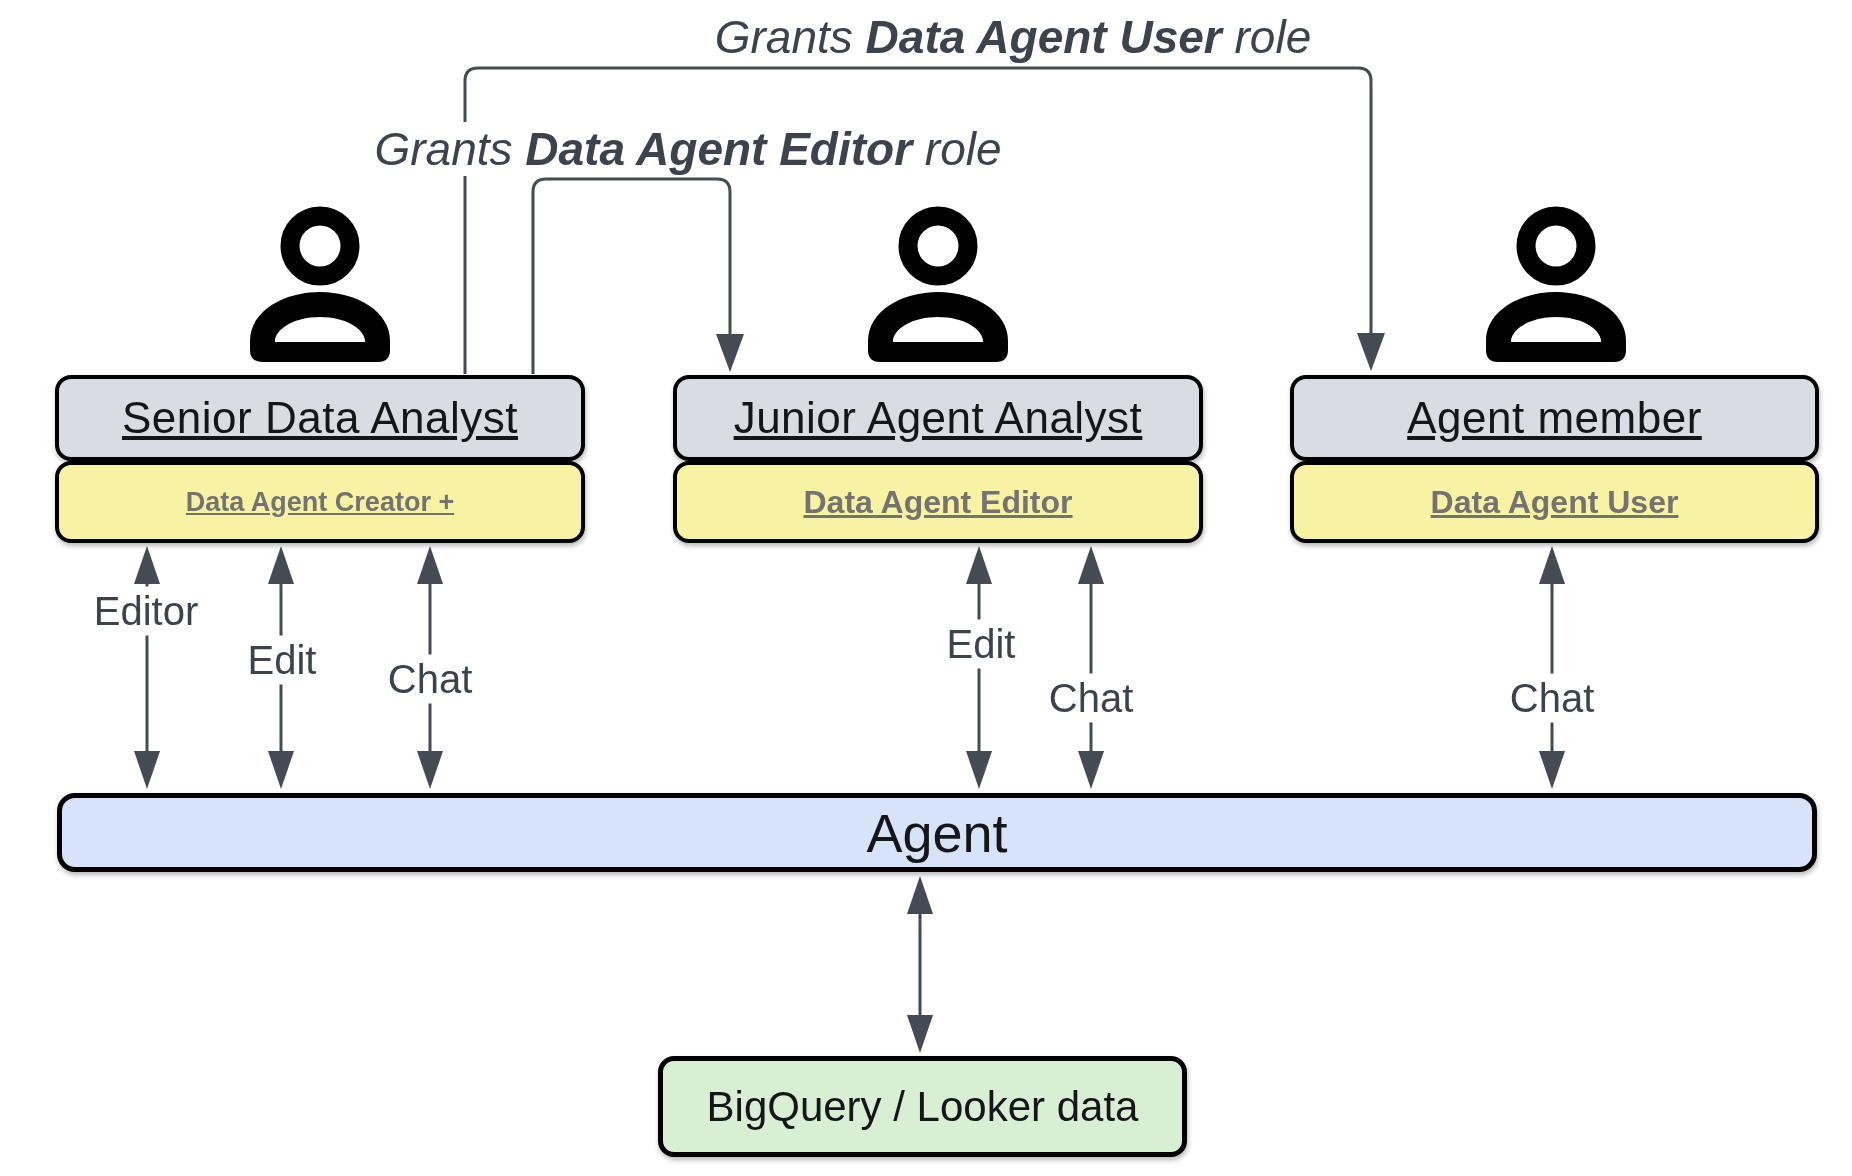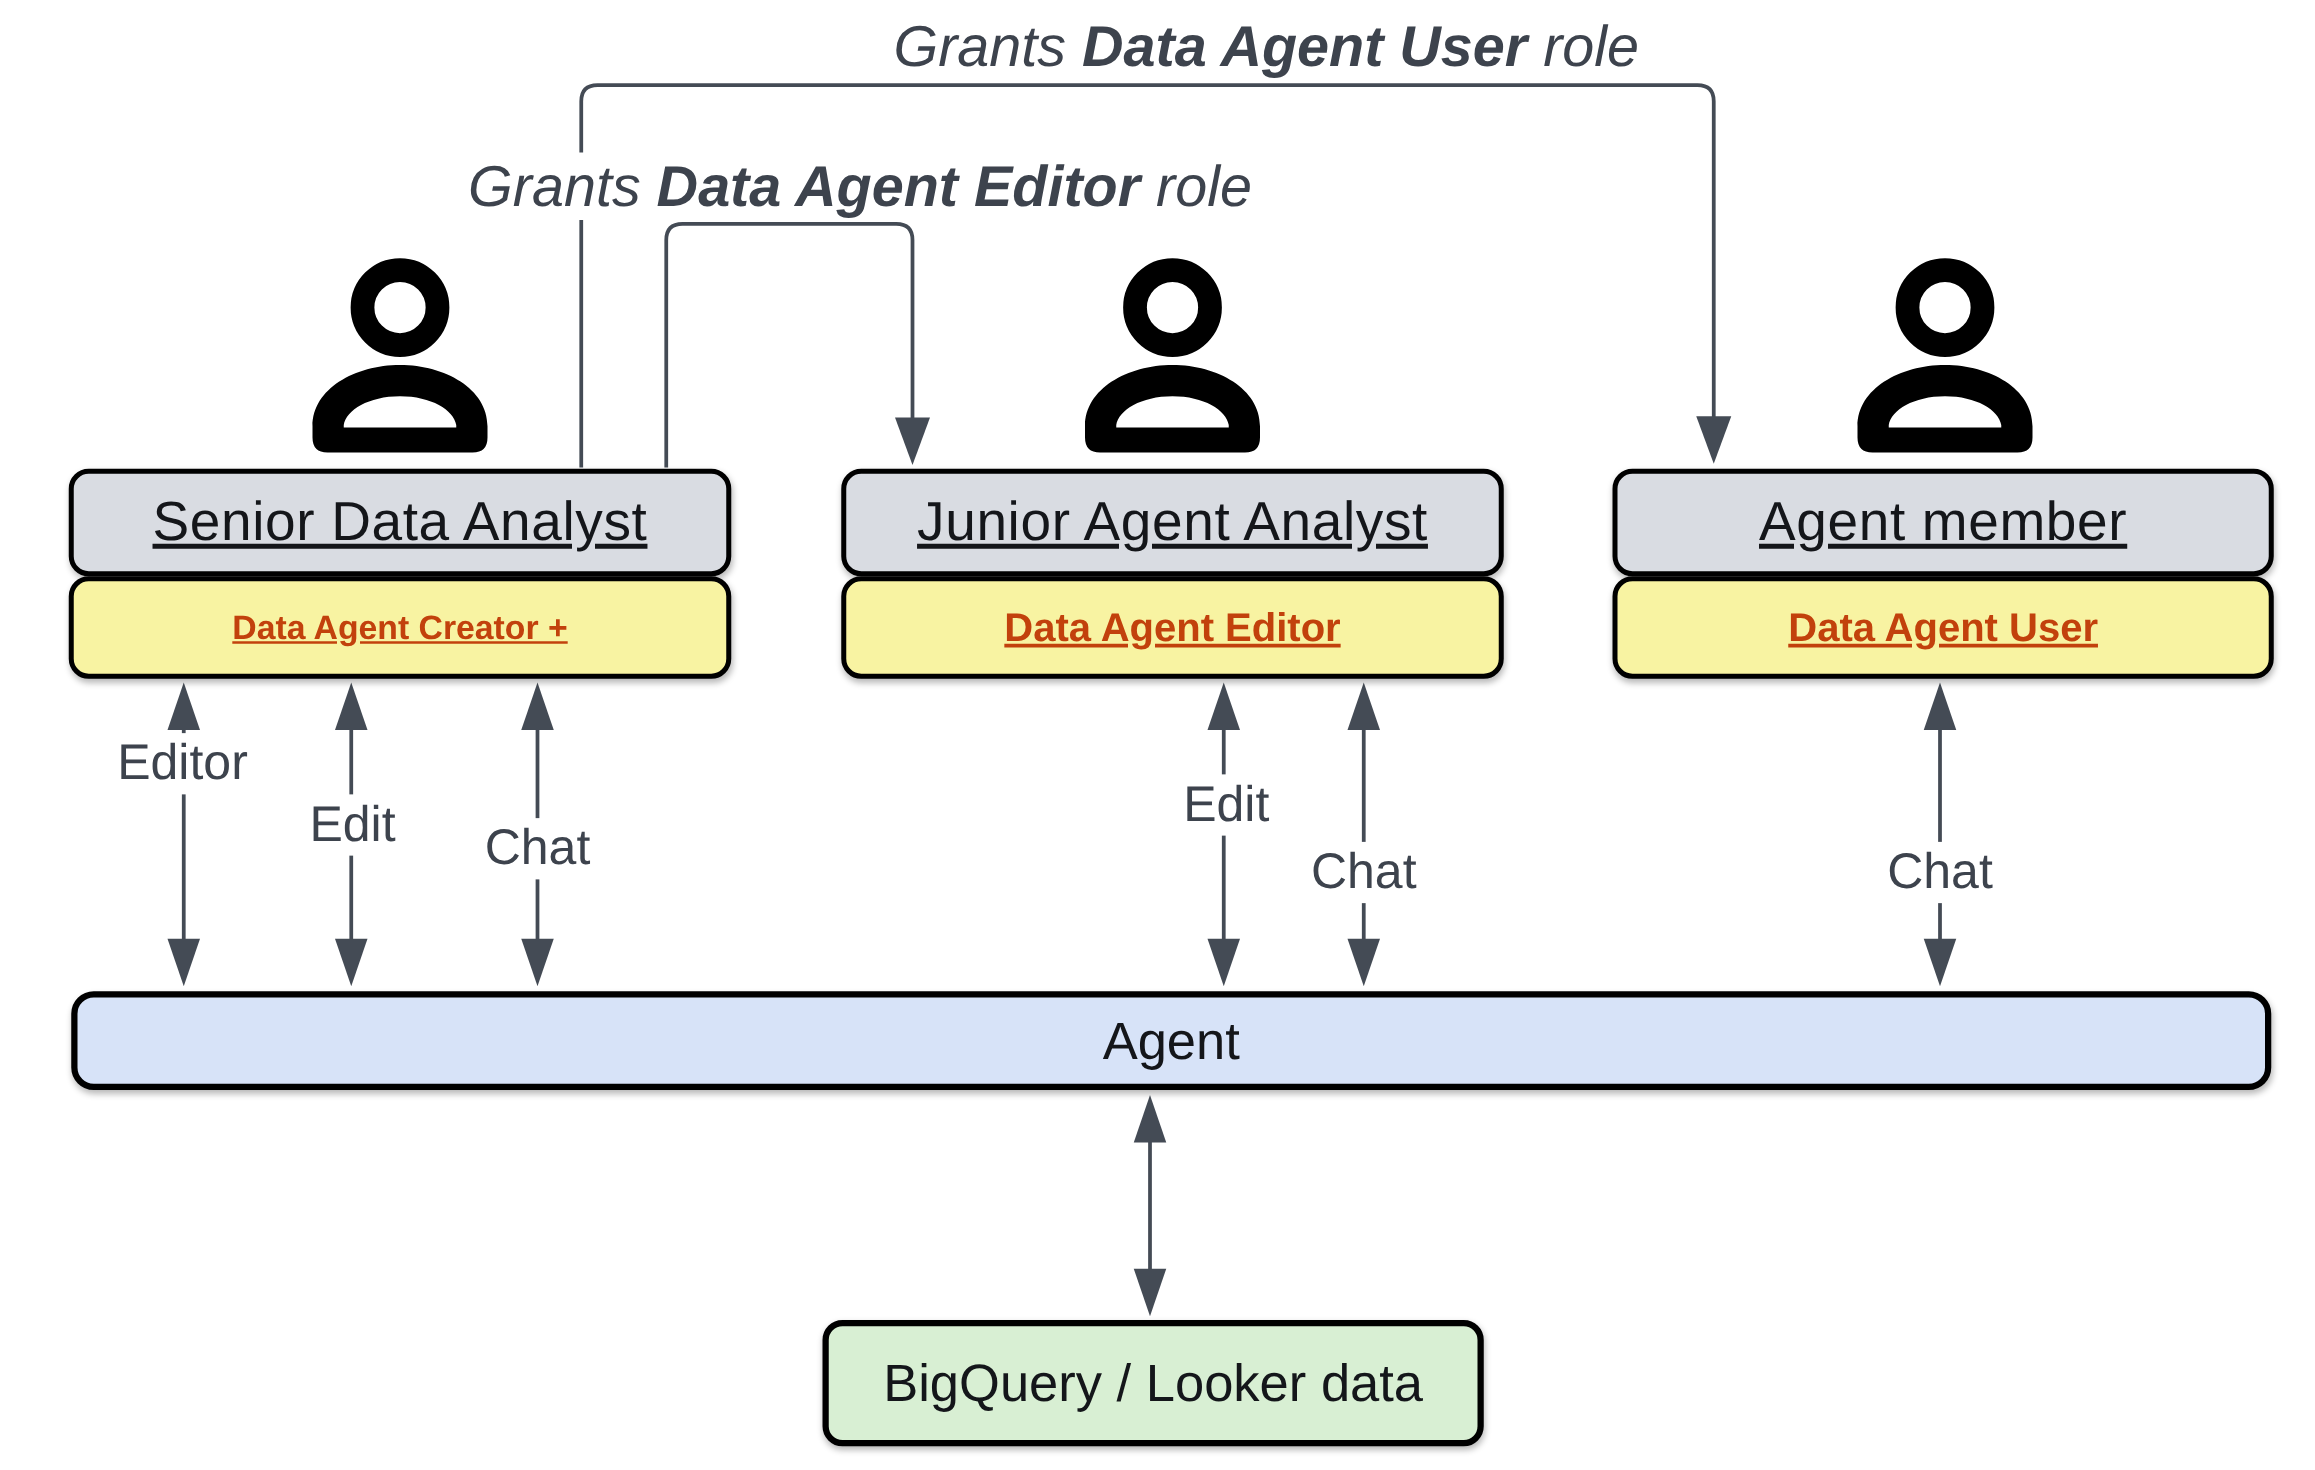--- a/index.html
+++ b/index.html
@@ -13,29 +13,29 @@
   .overlay polygon{fill:var(--line);}
 
   .box{
     position:absolute;box-sizing:border-box;border:4px solid var(--border);
     border-radius:16px;display:flex;align-items:center;justify-content:center;
     text-align:center;z-index:2;box-shadow:1px 3px 5px rgba(0,0,0,0.28);text-decoration:underline;
   }
   .box.grey{background:var(--box_grey);height:86px;top:375px;width:530px;
     font-size:44px;color:#14161a;letter-spacing:0.5px;}
   .box.yellow{background:var(--box_yellow);height:82px;top:461px;width:530px;
-    font-weight:bold;color:#c2410c;}
+    font-weight:bold;color:#737373;}
   .box.yellow .single{font-size:32px;}
   .box.yellow .duo{font-size:27px;line-height:34px;}
 
   .agent-bar{
     position:absolute;left:57px;top:793px;width:1760px;height:79px;
     box-sizing:border-box;border:5px solid var(--border);border-radius:18px;
     background:var(--box_blue);display:flex;align-items:center;justify-content:center;
-    font-size:42px;color:#14161a;z-index:2;box-shadow:1px 3px 5px rgba(0,0,0,0.28);
+    font-size:54px;color:#14161a;z-index:2;box-shadow:1px 3px 5px rgba(0,0,0,0.28);
   }
   .datastore-box{
     position:absolute;left:658px;top:1056px;width:529px;height:101px;
     box-sizing:border-box;border:5px solid var(--border);border-radius:16px;
     background:var(--box_green);display:flex;align-items:center;justify-content:center;
     font-size:42px;color:#14161a;z-index:2;box-shadow:1px 3px 5px rgba(0,0,0,0.28);
   }
 
   .person-icon{position:absolute;width:160px;height:164px;z-index:2;}
 

